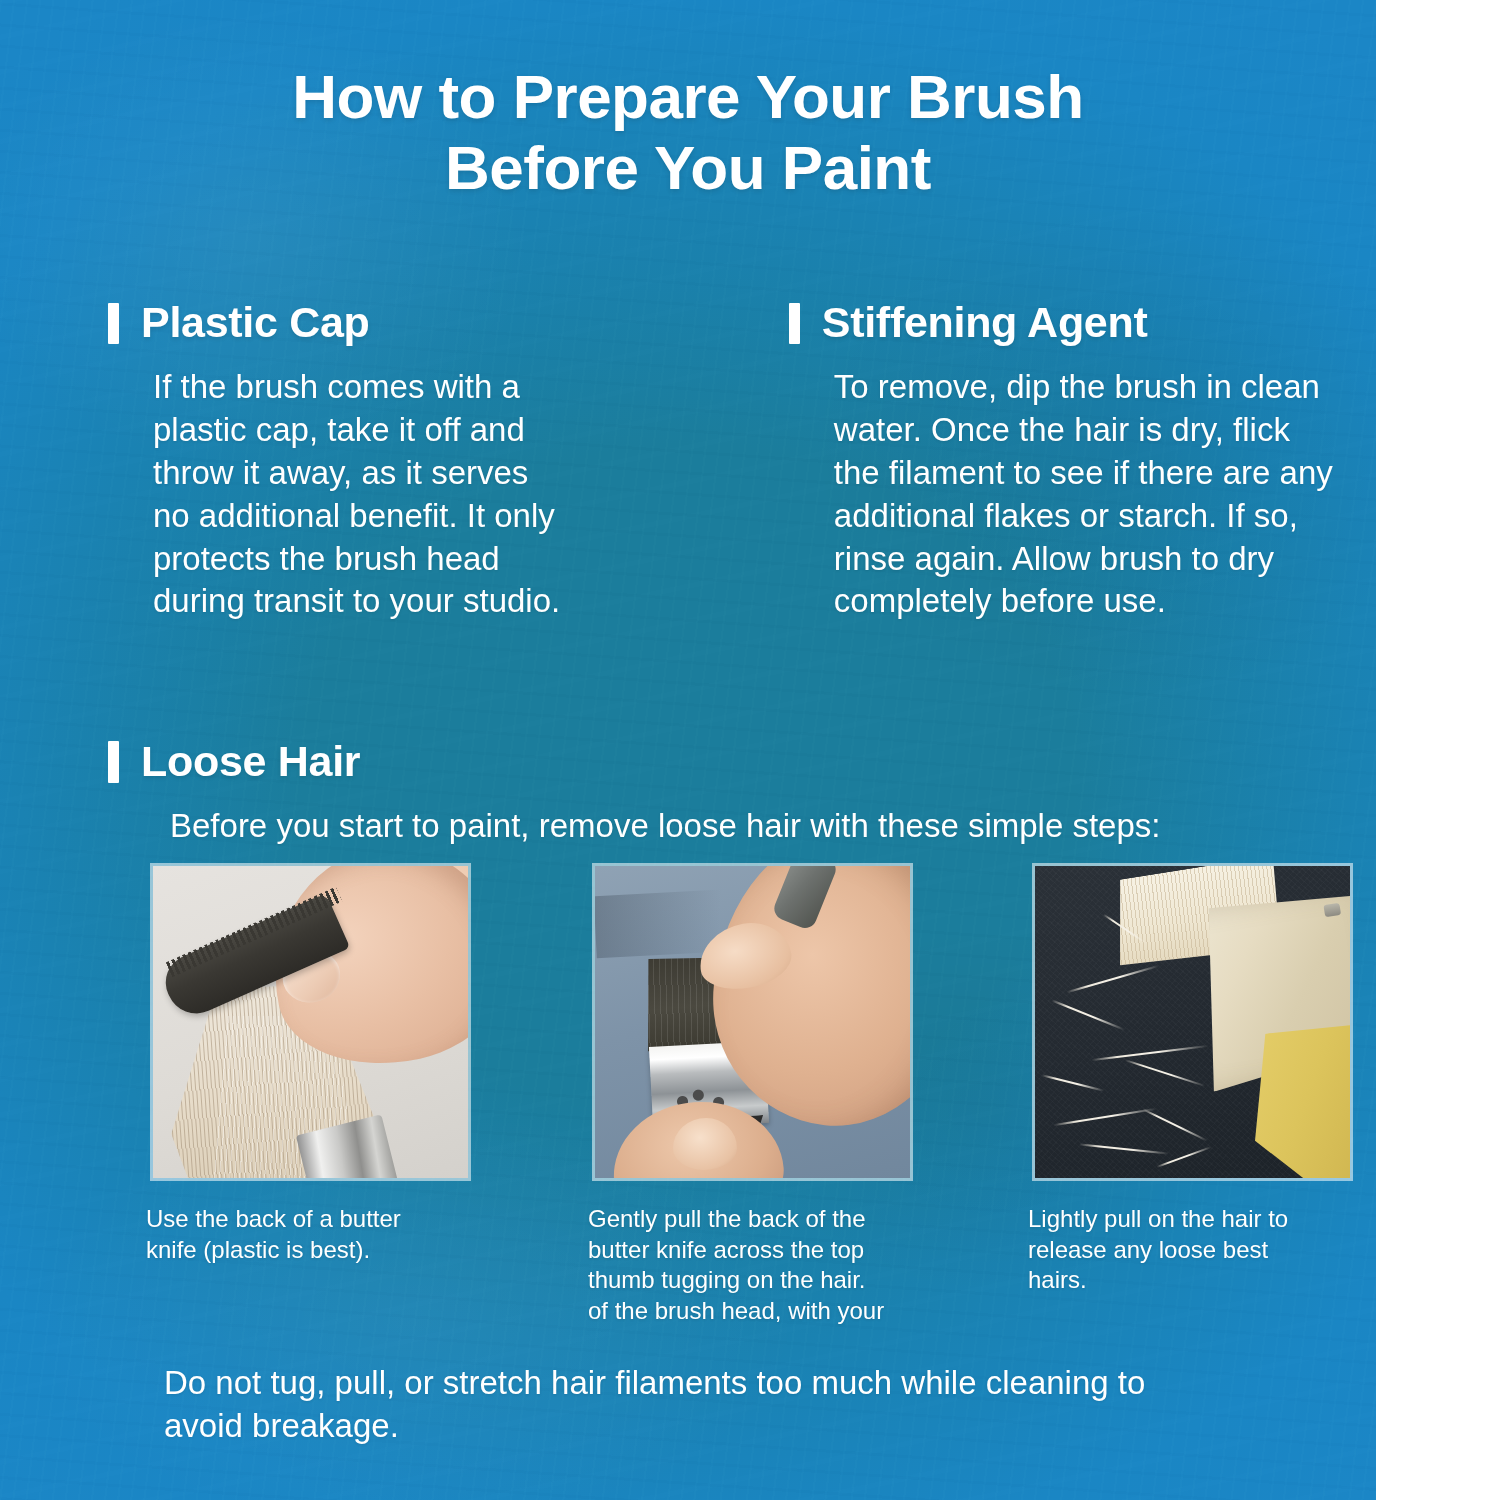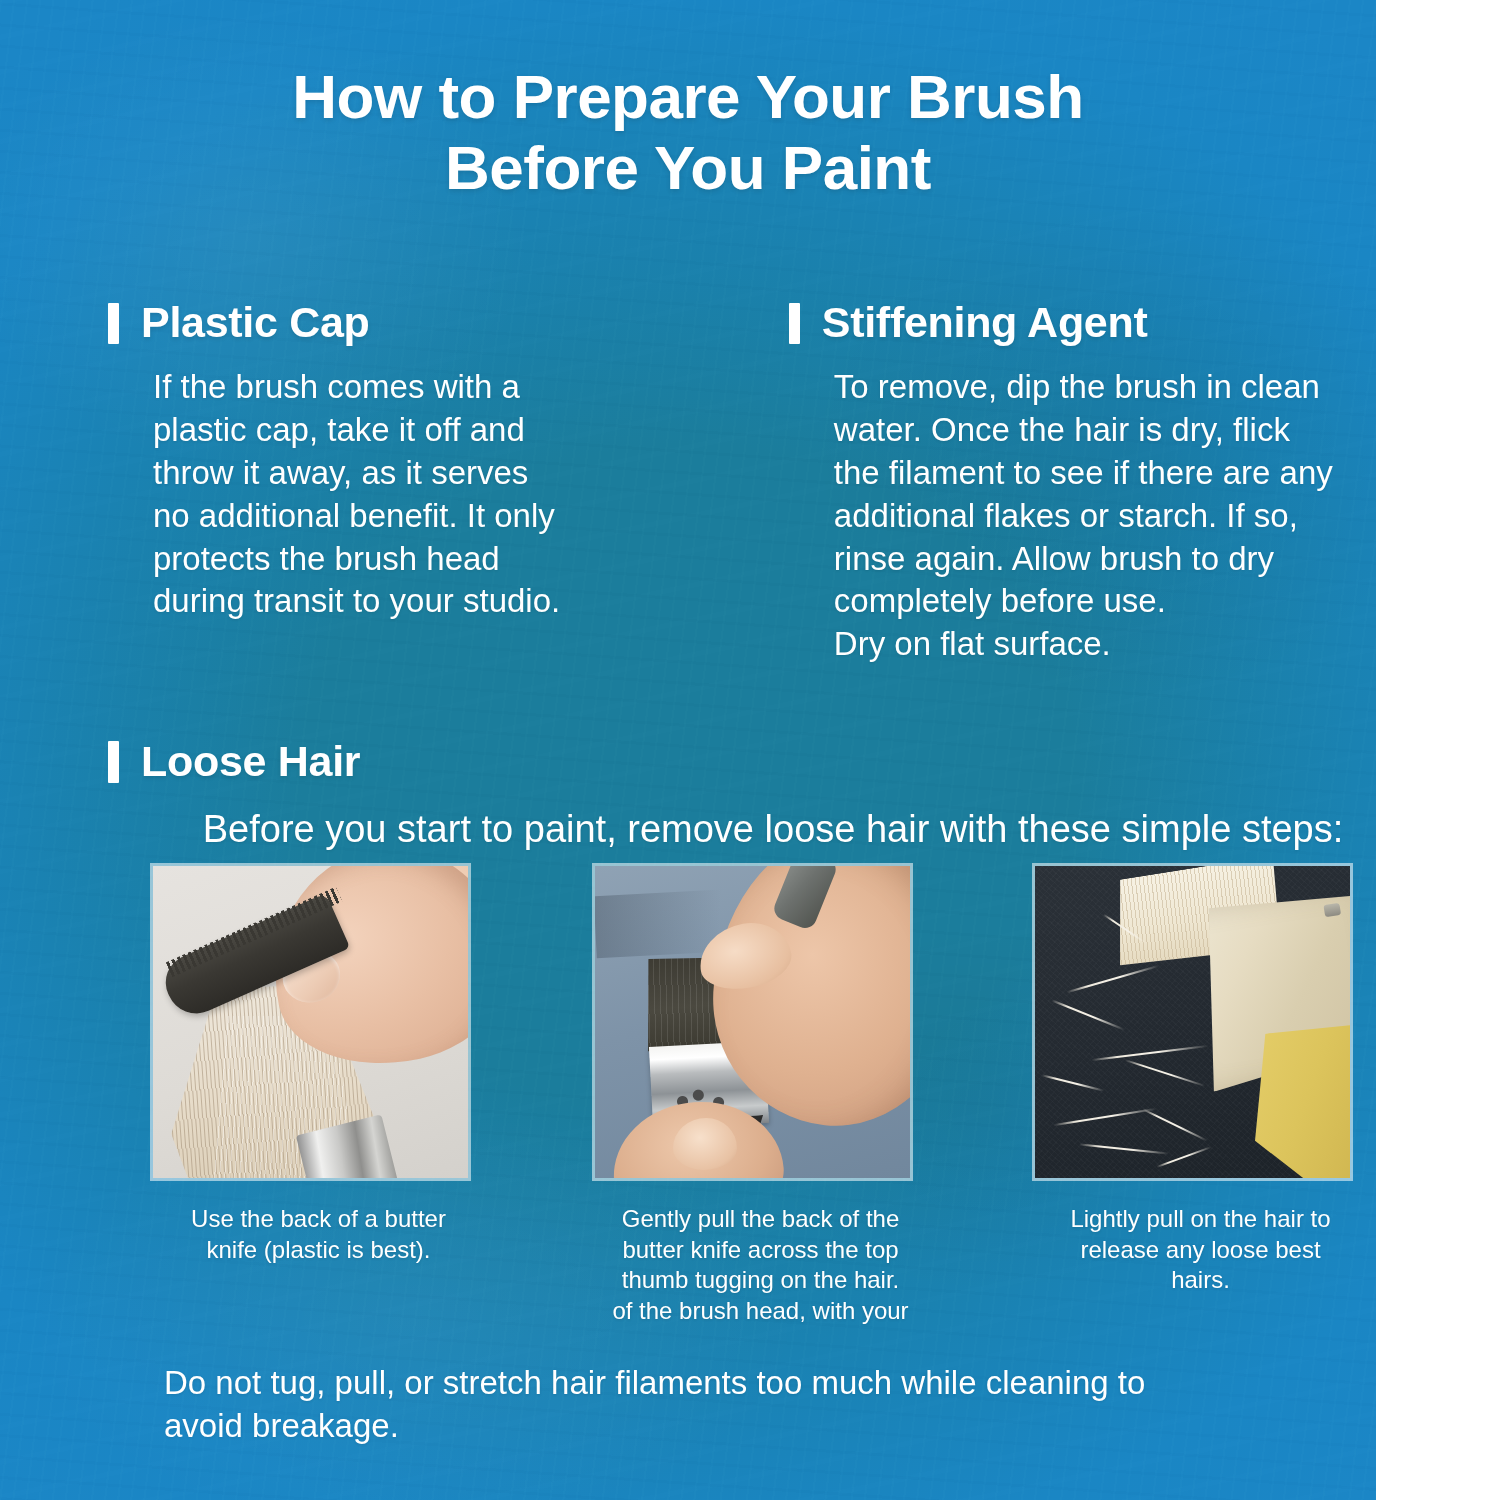--- a/index.html
+++ b/index.html
@@ -93,27 +93,26 @@
   .body-text .bl{ display:block; white-space:nowrap; }
 
   
   .loose{
     position:absolute;
     top:734px; left:108px; right:0;
   }
   .loose .accent-bar{ height:42px; margin-top:7px; }
   .intro{
     color:#ffffff;
-    font-size:38px;
+    font-size:33px;
     line-height:1.3;
     margin-top:22px;
     margin-left:62px;
     white-space:nowrap;
     text-shadow:0 1px 3px rgba(0,0,0,.10);
-    text-align:center;
   }
 
   
   .photos{
     position:absolute;
     top:866px; left:153px;
     width:1200px;
     display:flex;
   }
   .photo-cell{ width:315px; }
@@ -311,24 +310,23 @@
     position:absolute; left:210px; top:160px;
     width:150px; height:168px;
     background:linear-gradient(120deg,#e6cf6b 0%, #dcc45c 42%, #c9ae49 100%);
     clip-path:polygon(22% 0%, 100% 4%, 100% 100%, 44% 100%, 4% 62%);
     transform:rotate(-9deg);
   }
 
   
   .captions{
     position:absolute;
-    top:1204px; left:161px;
+    top:1204px; left:146px;
     width:1200px;
     display:flex;
-    text-align:center;
   }
   .cap{
     width:315px;
     color:#ffffff;
     font-size:24px;
     line-height:1.28;
     text-shadow:0 1px 3px rgba(0,0,0,.12);
   }
   .cap.gap2{ margin-left:127px; }
   .cap.gap3{ margin-left:125px; }
@@ -378,21 +376,20 @@
           <span class="accent-bar"></span>
           <h2 class="section-head">Stiffening Agent</h2>
         </div>
         <div class="body-text">
           <span class="bl">To remove, dip the brush in clean</span>
           <span class="bl">water. Once the hair is dry, flick</span>
           <span class="bl">the filament to see if there are any</span>
           <span class="bl">additional flakes or starch. If so,</span>
           <span class="bl">rinse again. Allow brush to dry</span>
           <span class="bl">completely before use.</span>
-          <span class="bl">Dry on flat surface.</span>
         </div>
       </div>
     </div>
 
     <div class="loose">
       <div class="head-row">
         <span class="accent-bar"></span>
         <h2 class="section-head">Loose Hair</h2>
       </div>
       <div class="intro">Before you start to paint, remove loose hair with these simple steps:</div>

